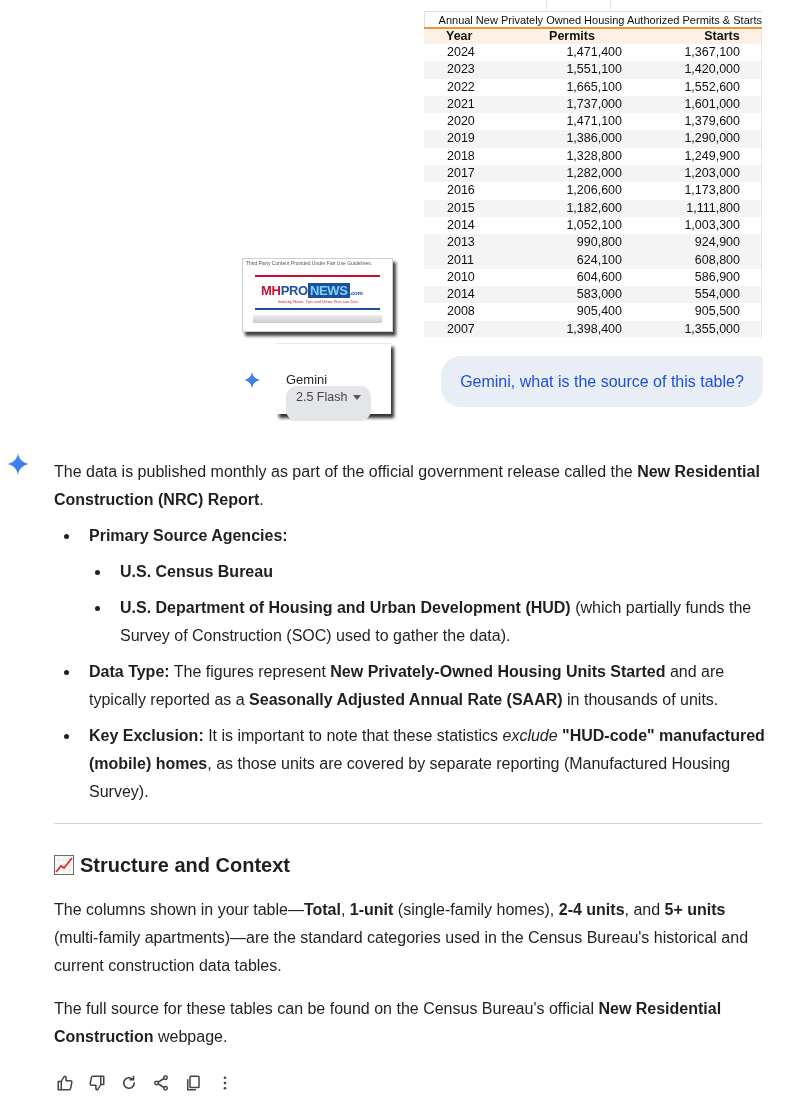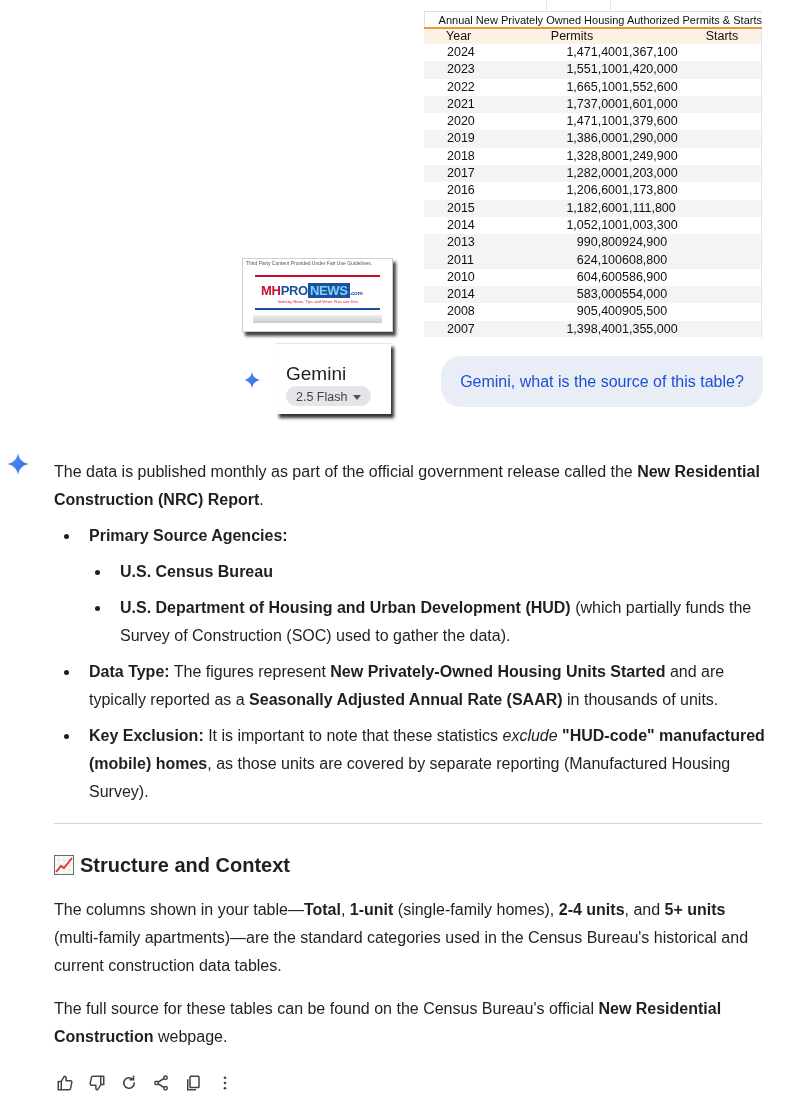--- a/index.html
+++ b/index.html
@@ -10,26 +10,26 @@
   .sheet { position:absolute; left:424px; top:0; width:338px; height:348px;
            background:#ffffff; overflow:hidden; border-radius:0 0 14px 14px; }
   .sheet .gridv { position:absolute; top:0; height:10px; width:1px; background:#e2e2e2; }
   .sheet-title { position:absolute; left:0; top:11px; width:338px; height:16px;
                  font-size:11px; line-height:16px; text-align:right; padding-left:1px;
                  color:#111; white-space:nowrap; box-sizing:border-box;
                  border-top:1px solid #e0e0e0; border-left:1px solid #e0e0e0; }
   .sheet-orange { position:absolute; left:0; top:27px; width:338px; height:2px; background:#f0943a; }
   .sheet-table { position:absolute; left:0; top:29px; width:338px; border-collapse:collapse;
                  font-family:"Liberation Sans", sans-serif; font-size:12.5px; color:#111; }
-  .sheet-table th { background:#fdf0e4; font-weight:normal; height:15px; line-height:15px; padding:0; }
+  .sheet-table th { background:#fdf0e4; font-weight:bold; height:15px; line-height:15px; padding:0; }
   .sheet-table td { height:17.3px; line-height:17.3px; padding:0; }
   .sheet-table tr.alt td { background:#f4f4f4; }
   .c-year { width:80px; text-align:left; padding-left:22px !important; box-sizing:border-box; }
   .c-permits { width:100px; text-align:right; padding-right:0 !important; }
-  .c-starts { text-align:left; padding-right:22px !important; box-sizing:border-box; }
+  .c-starts { text-align:right; padding-right:22px !important; box-sizing:border-box; }
   th.c-permits { text-align:center; padding-left:18px !important; }
   th.c-starts { text-align:center; padding-left:60px !important; padding-right:0 !important; }
   .sheet-table td.c-year { padding-left:23px !important; }
   .sheet-table tr.cut td { height:10px; line-height:16px; vertical-align:top; overflow:hidden; }
   .sheet .rgrid { position:absolute; right:0; top:29px; width:1px; bottom:0; background:#e6e6e6; }
 
   
   .logo-card { position:absolute; left:242px; top:258px; width:149px; height:72px;
                background:#fff; border:1px solid #cfcfcf;
                box-shadow:3px 4px 3px rgba(0,0,0,0.75); }
@@ -43,22 +43,22 @@
   .logo-news { color:#7dd3fc; background:#1b4fa0; padding:0 2px; }
   .logo-com { color:#1b4fa0; font-size:6px; font-weight:bold; }
   .logo-tag { position:absolute; left:35px; top:40px; font-size:4px; color:#c8102e; font-style:italic; white-space:nowrap; }
   .logo-fade { position:absolute; left:10px; right:10px; top:56px; height:8px;
                background:linear-gradient(#eee,#ccc); }
 
   
   .gem-sparkle-small { position:absolute; left:243px; top:371px; width:18px; height:18px; }
   .model-card { position:absolute; left:276px; top:343px; width:115px; height:70px; background:#fff;
                 border-top:1px solid #e6e6e6; box-shadow:3px 4px 3px rgba(0,0,0,0.8); }
-  .model-name { position:absolute; left:10px; top:19px; font-size:19px; color:#1f1f1f; }
-  .model-pill { position:absolute; left:10px; top:42px; height:20px; padding:0 10px;
+  .model-name { position:absolute; left:10px; top:28px; font-size:13px; color:#1f1f1f; }
+  .model-pill { position:absolute; left:10px; top:42px; height:35px; padding:0 10px;
                 background:#e3e5e8; border-radius:11px; font-size:12.5px; color:#444;
                 line-height:22px; white-space:nowrap;text-align:center; }
   .model-pill .caret { display:inline-block; margin-left:6px; width:0; height:0;
                        border-left:4px solid transparent; border-right:4px solid transparent;
                        border-top:5px solid #555; vertical-align:middle; }
 
   
   .user-bubble { position:absolute; left:441px; top:356px; width:322px; height:51px;
                  background:#e9eef6; border-radius:20px 4px 20px 20px;
                  font-size:16px; line-height:51px; color:#1d4ed8; text-align:center; box-sizing:border-box; }

